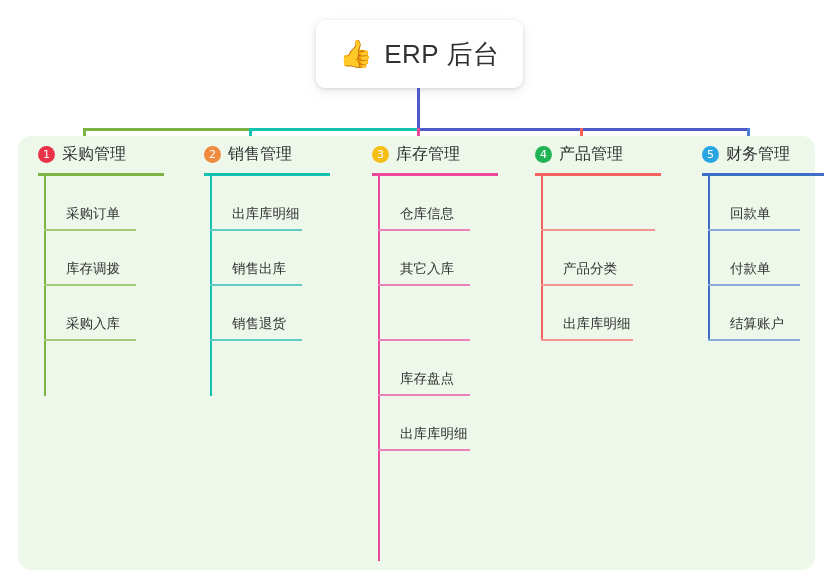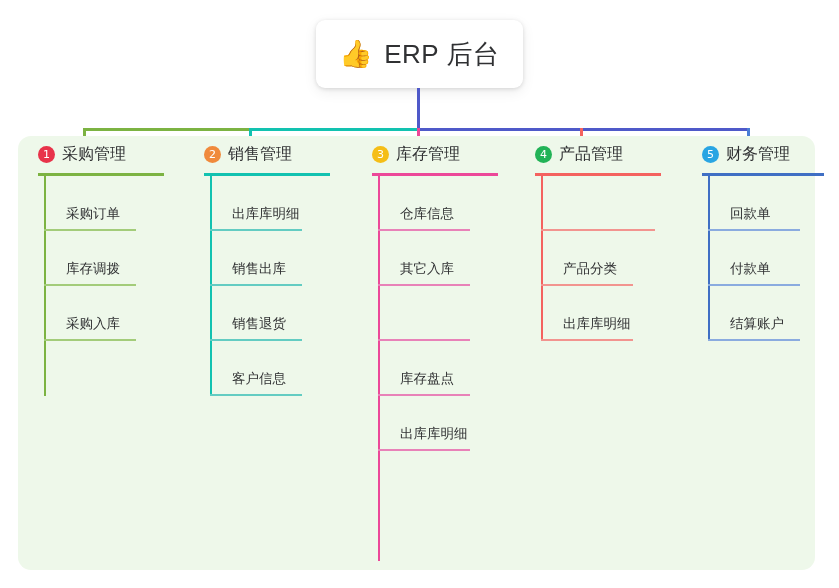--- a/index.html
+++ b/index.html
@@ -154,24 +154,20 @@
             <div class="leaf-rule" style="background: rgb(99, 204, 194);"></div>
           </div>
           <div class="leaf">
             <div class="leaf-text">销售出库</div>
             <div class="leaf-rule" style="background: rgb(99, 204, 194);"></div>
           </div>
           <div class="leaf">
             <div class="leaf-text">销售退货</div>
             <div class="leaf-rule" style="background: rgb(99, 204, 194);"></div>
           </div>
-          <div class="leaf">
-            <div class="leaf-text">客户信息</div>
-            <div class="leaf-rule" style="background: rgb(99, 204, 194);"></div>
-          </div>
         </div>
       </div>
     <div class="column" id="col-2">
         <div class="col-header">
           <span class="badge" style="background: rgb(245, 190, 23);">3</span>
           <span class="col-title">库存管理</span>
         </div>
         <div class="col-rule" style="background: rgb(236, 72, 153);"></div>
         <div class="leaf-list">
           <div class="spine" style="background: rgb(236, 72, 153); height: 385px;"></div>

